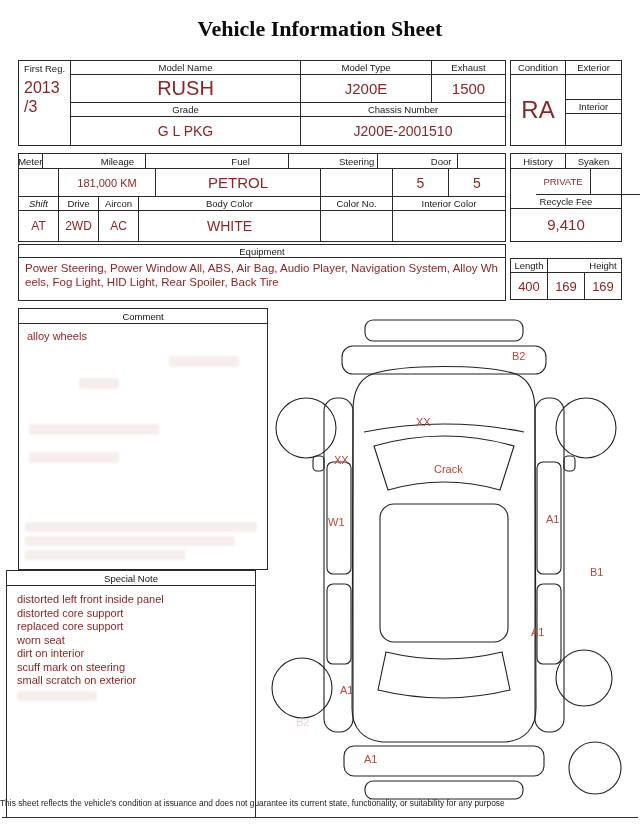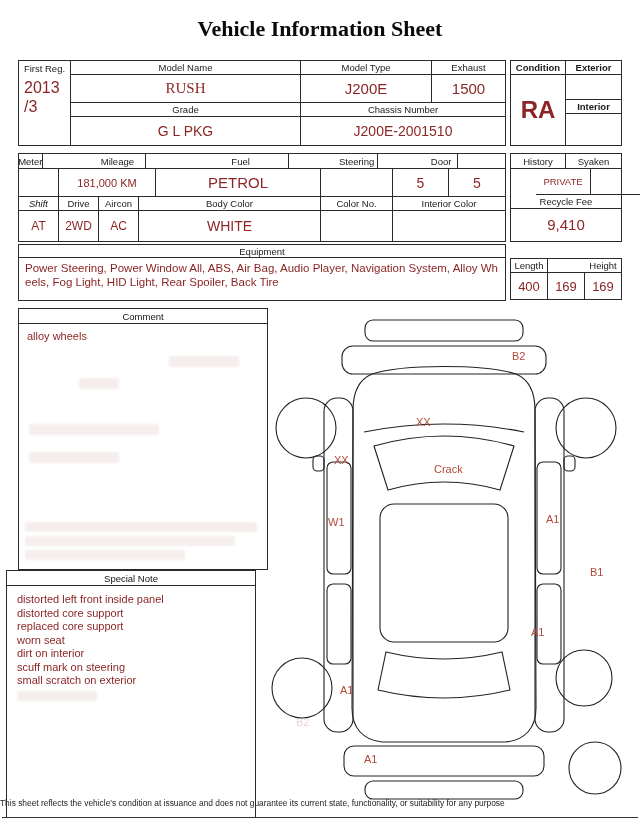--- a/index.html
+++ b/index.html
@@ -53,38 +53,38 @@
         </div>
       </div>
 
       <div class="cell" style="flex:1;display:flex;flex-direction:column;">
         <div class="row bb" style="height:14px;">
           <div class="cell hdr br" style="width:230px;">Model Name</div>
           <div class="cell hdr br" style="width:131px;">Model Type</div>
           <div class="cell hdr" style="flex:1;">Exhaust</div>
         </div>
         <div class="row bb" style="height:28px;">
-          <div class="cell val br" style="width:230px;font-size:15px;font-family:Liberation Serif, serif;">RUSH</div>
+          <div class="cell val br" style="width:230px;font-size:20px;">RUSH</div>
           <div class="cell val br" style="width:131px;font-size:15px;">J200E</div>
           <div class="cell val" style="flex:1;font-size:15px;">1500</div>
         </div>
         <div class="row bb" style="height:14px;">
           <div class="cell hdr br" style="width:230px;">Grade</div>
           <div class="cell hdr" style="flex:1;">Chassis Number</div>
         </div>
         <div class="row" style="flex:1;">
           <div class="cell val br" style="width:230px;font-size:14px;">G L PKG</div>
           <div class="cell val" style="flex:1;font-size:14px;">J200E-2001510</div>
         </div>
       </div>
     </div>
   </div>
 
   <div class="box" style="left:510px;top:60px;width:112px;height:86px;">
-    <div class="row" style="height:100%;font-weight:bold;">
+    <div class="row" style="height:100%;">
       <div class="cell br" style="width:55px;display:flex;flex-direction:column;">
         <div class="hdr bb" style="height:14px;">Condition</div>
         <div class="val" style="flex:1;font-size:24px;">RA</div>
       </div>
       <div class="cell" style="flex:1;display:flex;flex-direction:column;">
         <div class="hdr bb" style="height:14px;">Exterior</div>
         <div class="val bb" style="height:25px;font-size:12px;"></div>
         <div class="hdr bb" style="height:14px;">Interior</div>
         <div class="val" style="flex:1;font-size:12px;"></div>
       </div>

